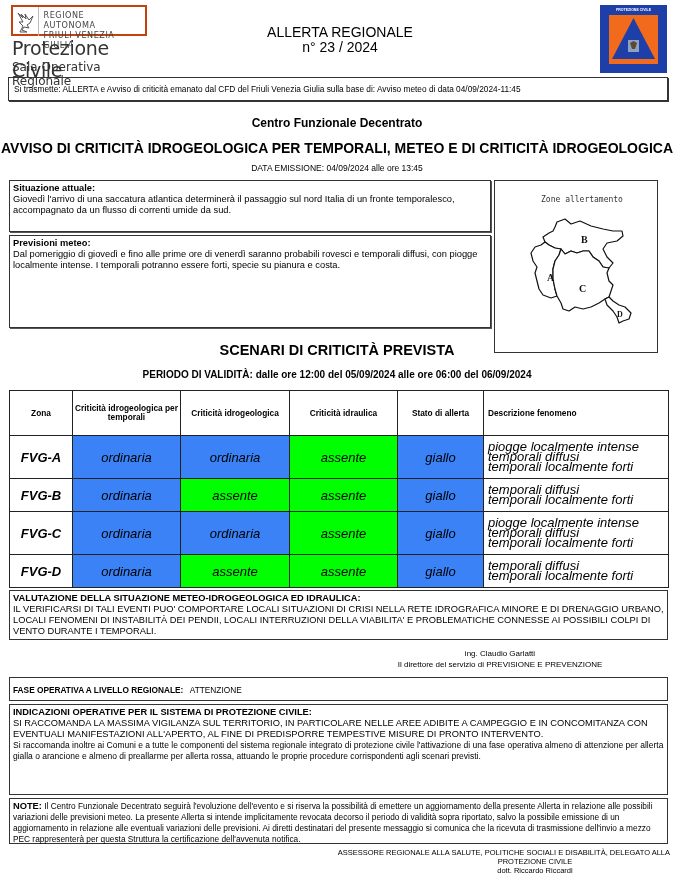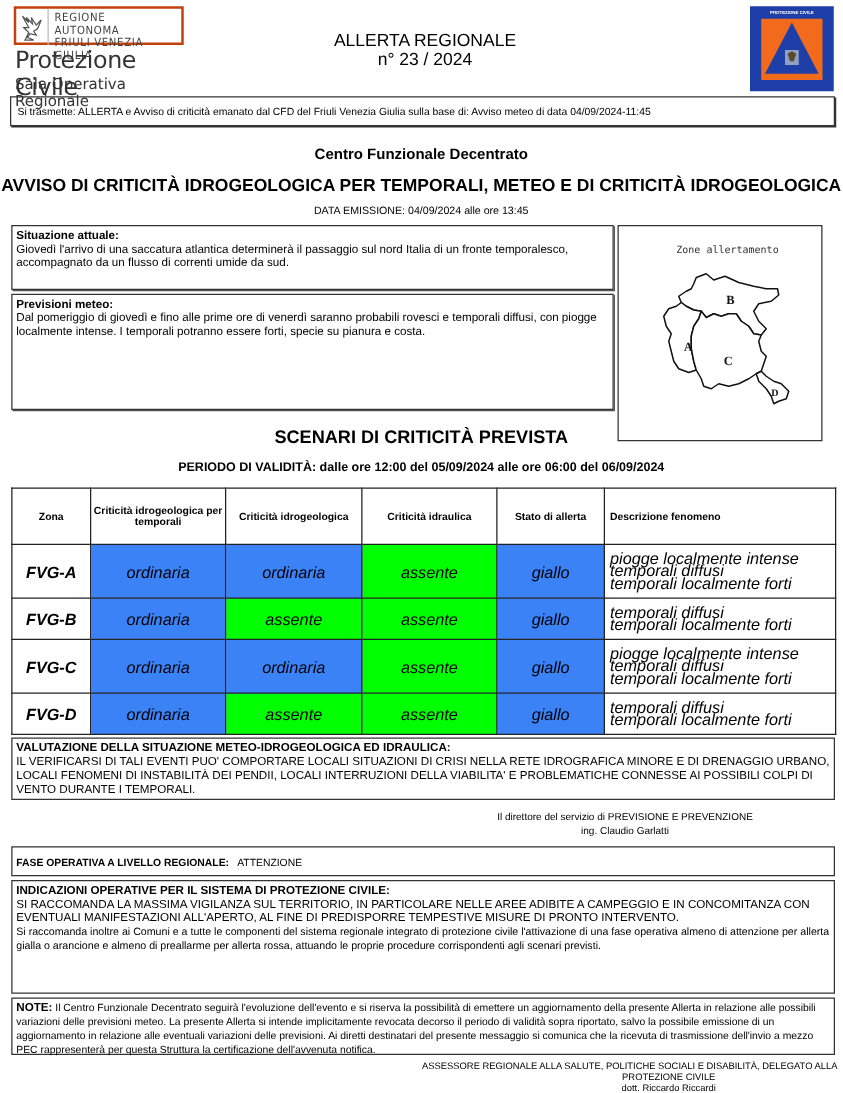--- a/index.html
+++ b/index.html
@@ -210,22 +210,22 @@
     </tr>
   </tbody>
 </table>
 
 <div class="abs valutazione">
   <div class="bt">VALUTAZIONE DELLA SITUAZIONE METEO-IDROGEOLOGICA ED IDRAULICA:</div>
   <div>IL VERIFICARSI DI TALI EVENTI PUO' COMPORTARE LOCALI SITUAZIONI DI CRISI NELLA RETE IDROGRAFICA MINORE E DI DRENAGGIO URBANO, LOCALI FENOMENI DI INSTABILITÀ DEI PENDII, LOCALI INTERRUZIONI DELLA VIABILITA' E PROBLEMATICHE CONNESSE AI POSSIBILI COLPI DI  VENTO DURANTE I TEMPORALI.</div>
 </div>
 
 <div class="abs direttore">
+  <div>ing. Claudio Garlatti</div>
   <div>Il direttore del servizio di PREVISIONE E PREVENZIONE</div>
-  <div>ing. Claudio Garlatti</div>
 </div>
 
 <div class="abs fase">
   <span class="bt">FASE OPERATIVA A LIVELLO REGIONALE:</span>
   <span>&nbsp;</span>
   <span>ATTENZIONE</span>
 </div>
 
 <div class="abs indicazioni">
   <div class="bt">INDICAZIONI OPERATIVE PER IL SISTEMA DI PROTEZIONE CIVILE:</div>

